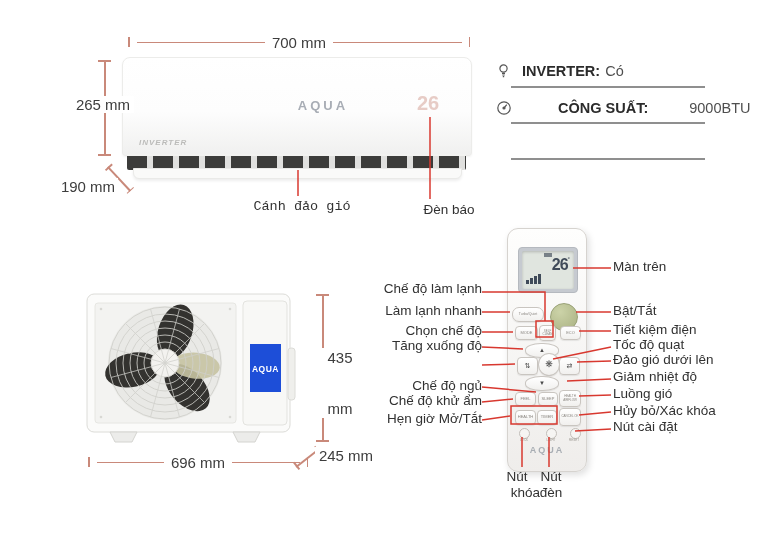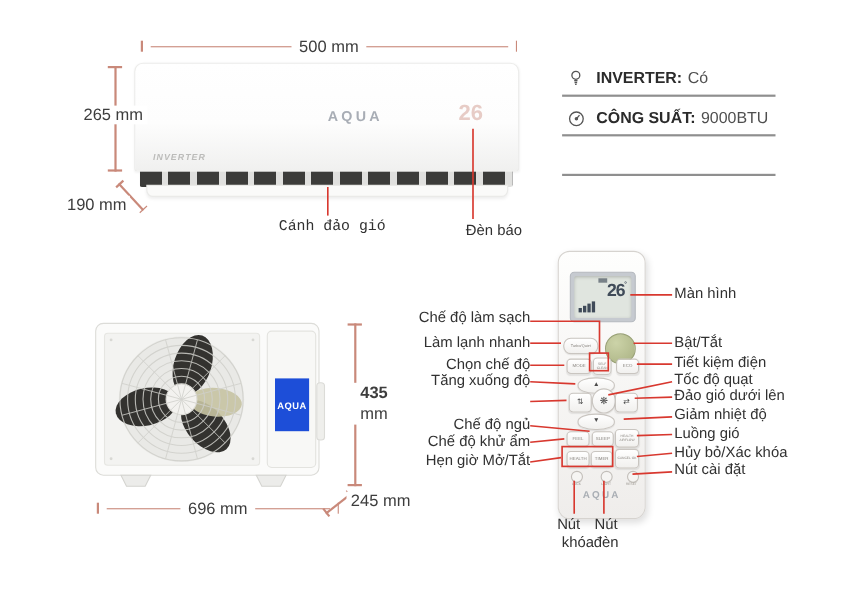--- a/index.html
+++ b/index.html
@@ -29,21 +29,21 @@
   .indoor-inverter{position:absolute;left:139px;top:138px;font-size:8px;font-style:italic;
     color:#bcbcba;letter-spacing:1px;font-weight:bold;}
   .indoor-louver{position:absolute;left:127px;top:154px;width:339px;height:14px;border-radius:2px;
     background:repeating-linear-gradient(90deg,#3c3c3a 0 20px,#e0e0de 20px 26px);
     border-top:2px solid #f2f2f0;}
   .indoor-flap{position:absolute;left:133px;top:168px;width:327px;height:9px;
     background:#fafaf9;border:1px solid #eaeae8;border-radius:0 0 6px 6px;
     box-shadow:0 2px 3px rgba(0,0,0,.07);}
 
   
-  .spec-row{position:absolute;left:515px;display:flex;align-items:center;height:18px;text-align:right;}
+  .spec-row{position:absolute;left:495px;display:flex;align-items:center;height:18px;text-align:right;}
   .spec-icon{width:17px;height:17px;margin-right:10px;display:inline-flex;align-items:center;justify-content:center;}
   .spec-label{font-size:14.5px;font-weight:bold;color:#2b2b2b;white-space:nowrap;}
   .spec-value{font-size:14.5px;color:#4f4f4f;margin-left:5px;white-space:nowrap;}
   .spec-divider{position:absolute;left:511px;width:194px;height:2px;background:#8f8f8f;}
 
   
   .outdoor{position:absolute;left:85px;top:288px;}
 
   
   .remote{position:absolute;left:507px;top:228px;width:78px;height:242px;
@@ -87,21 +87,21 @@
   <div class="indoor-body"></div>
   <div class="indoor-logo">AQUA</div>
   <div class="indoor-display">26</div>
   <div class="indoor-inverter">INVERTER</div>
   <div class="indoor-louver"></div>
   <div class="indoor-flap"></div>
 
   <div class="dim dim-h" style="left:128px;top:35px;width:342px;">
     <span class="tick"></span>
       <span class="seg"></span>
-    <span>500 mm</span>
+    <span>700 mm</span>
     <span class="seg"></span>
       <span class="tick"></span>
   </div>
 
   <div>
     <div class="vline" style="left:104px;top:60px;height:96px;"></div>
     <div class="vtick" style="left:98px;top:60px;"></div>
     <div class="vtick" style="left:98px;top:154px;"></div>
     <div class="vtext" style="left:72px;top:96px;width:62px;">265 mm</div>
   </div>
@@ -121,21 +121,21 @@
         <circle cx="7.5" cy="5.5" r="3.6"></circle>
             <path d="M6,10.3 h3 M6.3,12 h2.4 M6.8,13.7 h1.4"></path>
           </g>
         </svg>
     </span>
     <span class="spec-label">INVERTER:</span>
     <span class="spec-value">Có</span>
   </div>
   <div class="spec-divider" style="top:86px;"></div>
 
-  <div class="spec-row" style="top:99px;">
+  <div class="spec-row" style="top:99px;gap:36px;">
     <span class="spec-icon">
       <svg width="16" height="16" viewBox="0 0 16 16">
           <g fill="none" stroke="#555" stroke-width="1.2">
         <circle cx="8" cy="8" r="6.2"></circle>
             <path d="M8,8 L10.8,4.6"></path>
             <circle cx="8" cy="8" r="1" fill="#555"></circle>
           </g>
         </svg>
     </span>
     <span class="spec-label">CÔNG SUẤT:</span>
@@ -186,22 +186,22 @@
       <circle cx="16" cy="129" r="1.3" fill="#d8d8d4"></circle>
         <circle cx="145" cy="129" r="1.3" fill="#d8d8d4"></circle>
     </svg>
   </div>
 
   <div>
     <div class="vline" style="left:322px;top:294px;height:148px;"></div>
     <div class="vtick" style="left:316px;top:294px;"></div>
     <div class="vtick" style="left:316px;top:440px;"></div>
     <div class="vtext co-2line" style="left:318px;top:348px;width:44px;line-height:19px;">
-      <span style="display:block;font-weight:bold;">435</span>
-      <span style="display:block;">mm</span>
+      <span style="display:block;">435</span>
+      <span style="display:block;margin-top:32px;">mm</span>
     </div>
   </div>
 
   <div class="dim dim-h" style="left:88px;top:455px;width:220px;">
     <span class="tick"></span>
       <span class="seg"></span>
     <span>696 mm</span>
     <span class="seg"></span>
       <span class="tick"></span>
   </div>
@@ -242,29 +242,29 @@
     <div class="rbtn" style="left:51px;top:179px;width:20px;height:16px;font-size:3px;">CANCEL OK</div>
     <div class="smallround" style="left:11px;top:199px;"></div>
     <div class="smallround" style="left:38px;top:199px;"></div>
     <div class="smallround" style="left:62px;top:199px;"></div>
     <div class="smalllabel" style="left:7px;top:209px;">LOCK</div>
     <div class="smalllabel" style="left:34px;top:209px;">LIGHT</div>
     <div class="smalllabel" style="left:57px;top:209px;">RESET</div>
     <div class="remote-brand">AQUA</div>
   </div>
 
-  <div class="co co-left" style="top:281px;">Chế độ làm sạch</div>
+  <div class="co co-left" style="top:281px;">Chế độ làm lạnh</div>
   <div class="co co-left" style="top:303px;">Làm lạnh nhanh</div>
   <div class="co co-left" style="top:323px;">Chọn chế độ</div>
   <div class="co co-left" style="top:338px;">Tăng xuống độ</div>
   <div class="co co-left" style="top:378px;margin-left:24px;">Chế độ ngủ</div>
   <div class="co co-left" style="top:393px;">Chế độ khử ẩm</div>
   <div class="co co-left" style="top:411px;">Hẹn giờ Mở/Tắt</div>
 
-  <div class="co co-right" style="top:259px;">Màn hình</div>
+  <div class="co co-right" style="top:259px;">Màn trên</div>
   <div class="co co-right" style="top:303px;">Bật/Tắt</div>
   <div class="co co-right" style="top:322px;">Tiết kiệm điện</div>
   <div class="co co-right" style="top:337px;">Tốc độ quạt</div>
   <div class="co co-right" style="top:352px;">Đảo gió dưới lên</div>
   <div class="co co-right" style="top:369px;">Giảm nhiệt độ</div>
   <div class="co co-right" style="top:386px;">Luồng gió</div>
   <div class="co co-right" style="top:403px;">Hủy bỏ/Xác khóa</div>
   <div class="co co-right" style="top:419px;">Nút cài đặt</div>
 
   <div class="co co-center co-2line" style="left:494px;top:469px;width:46px;">

